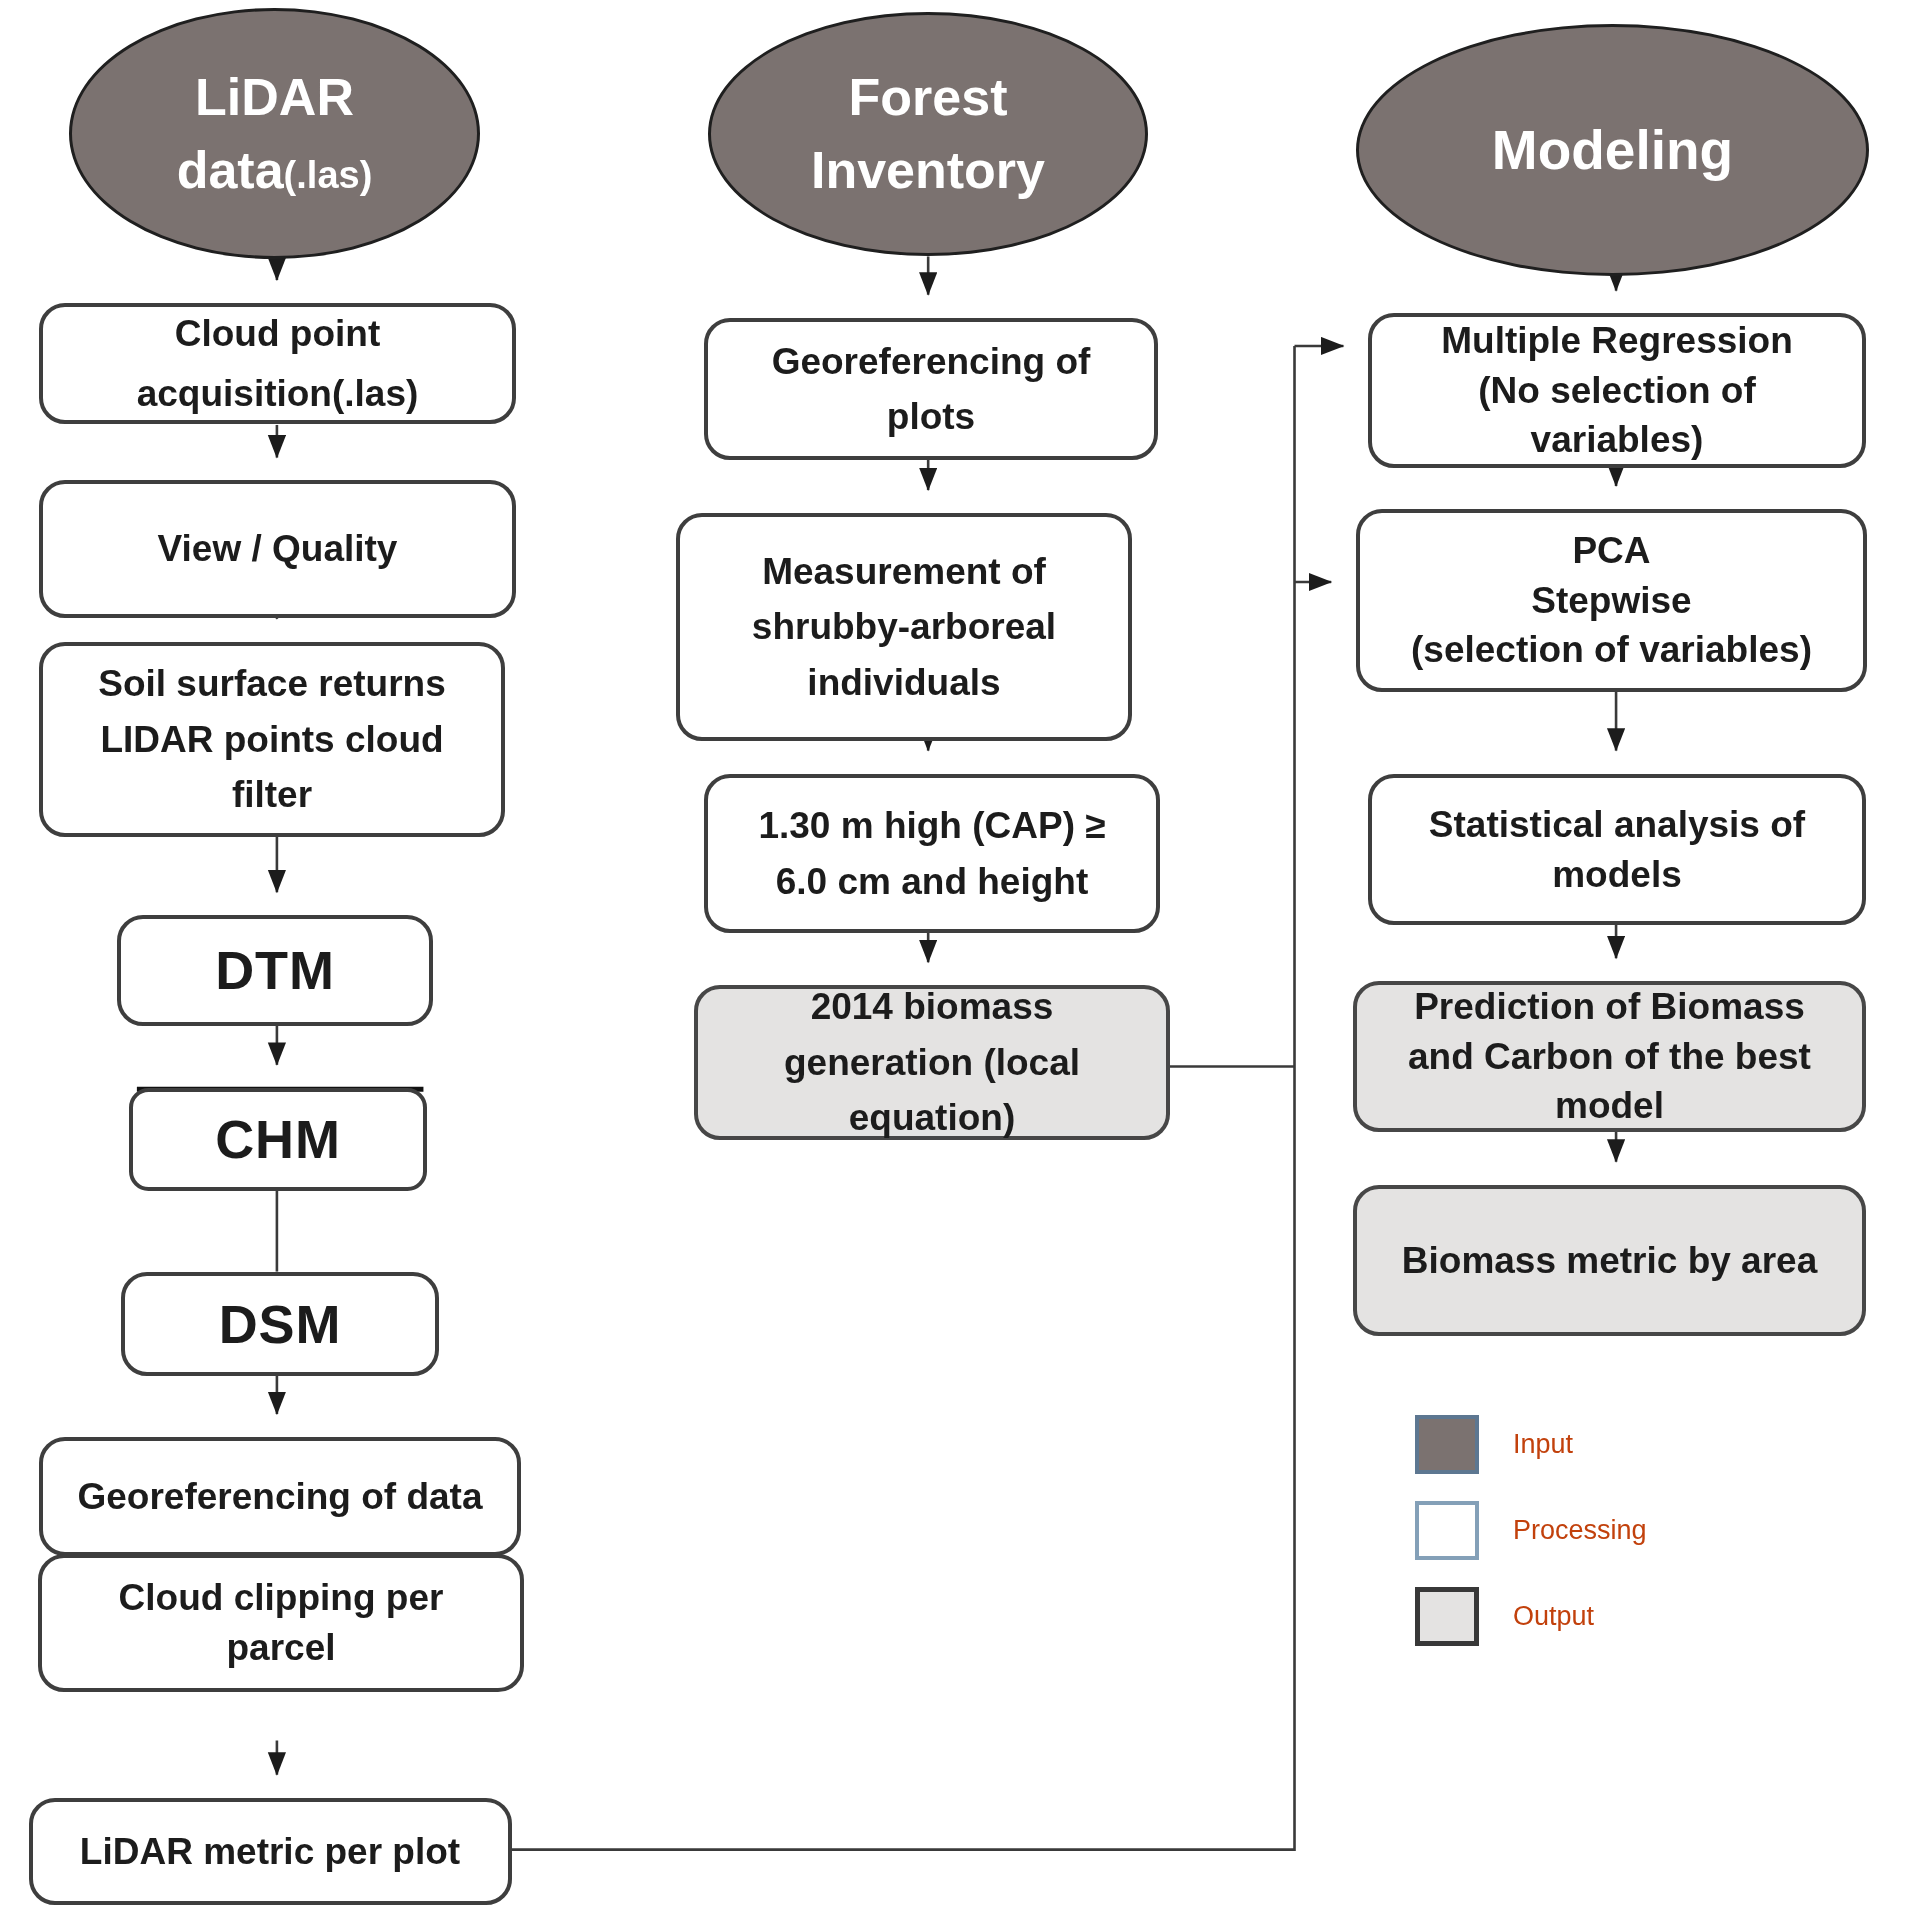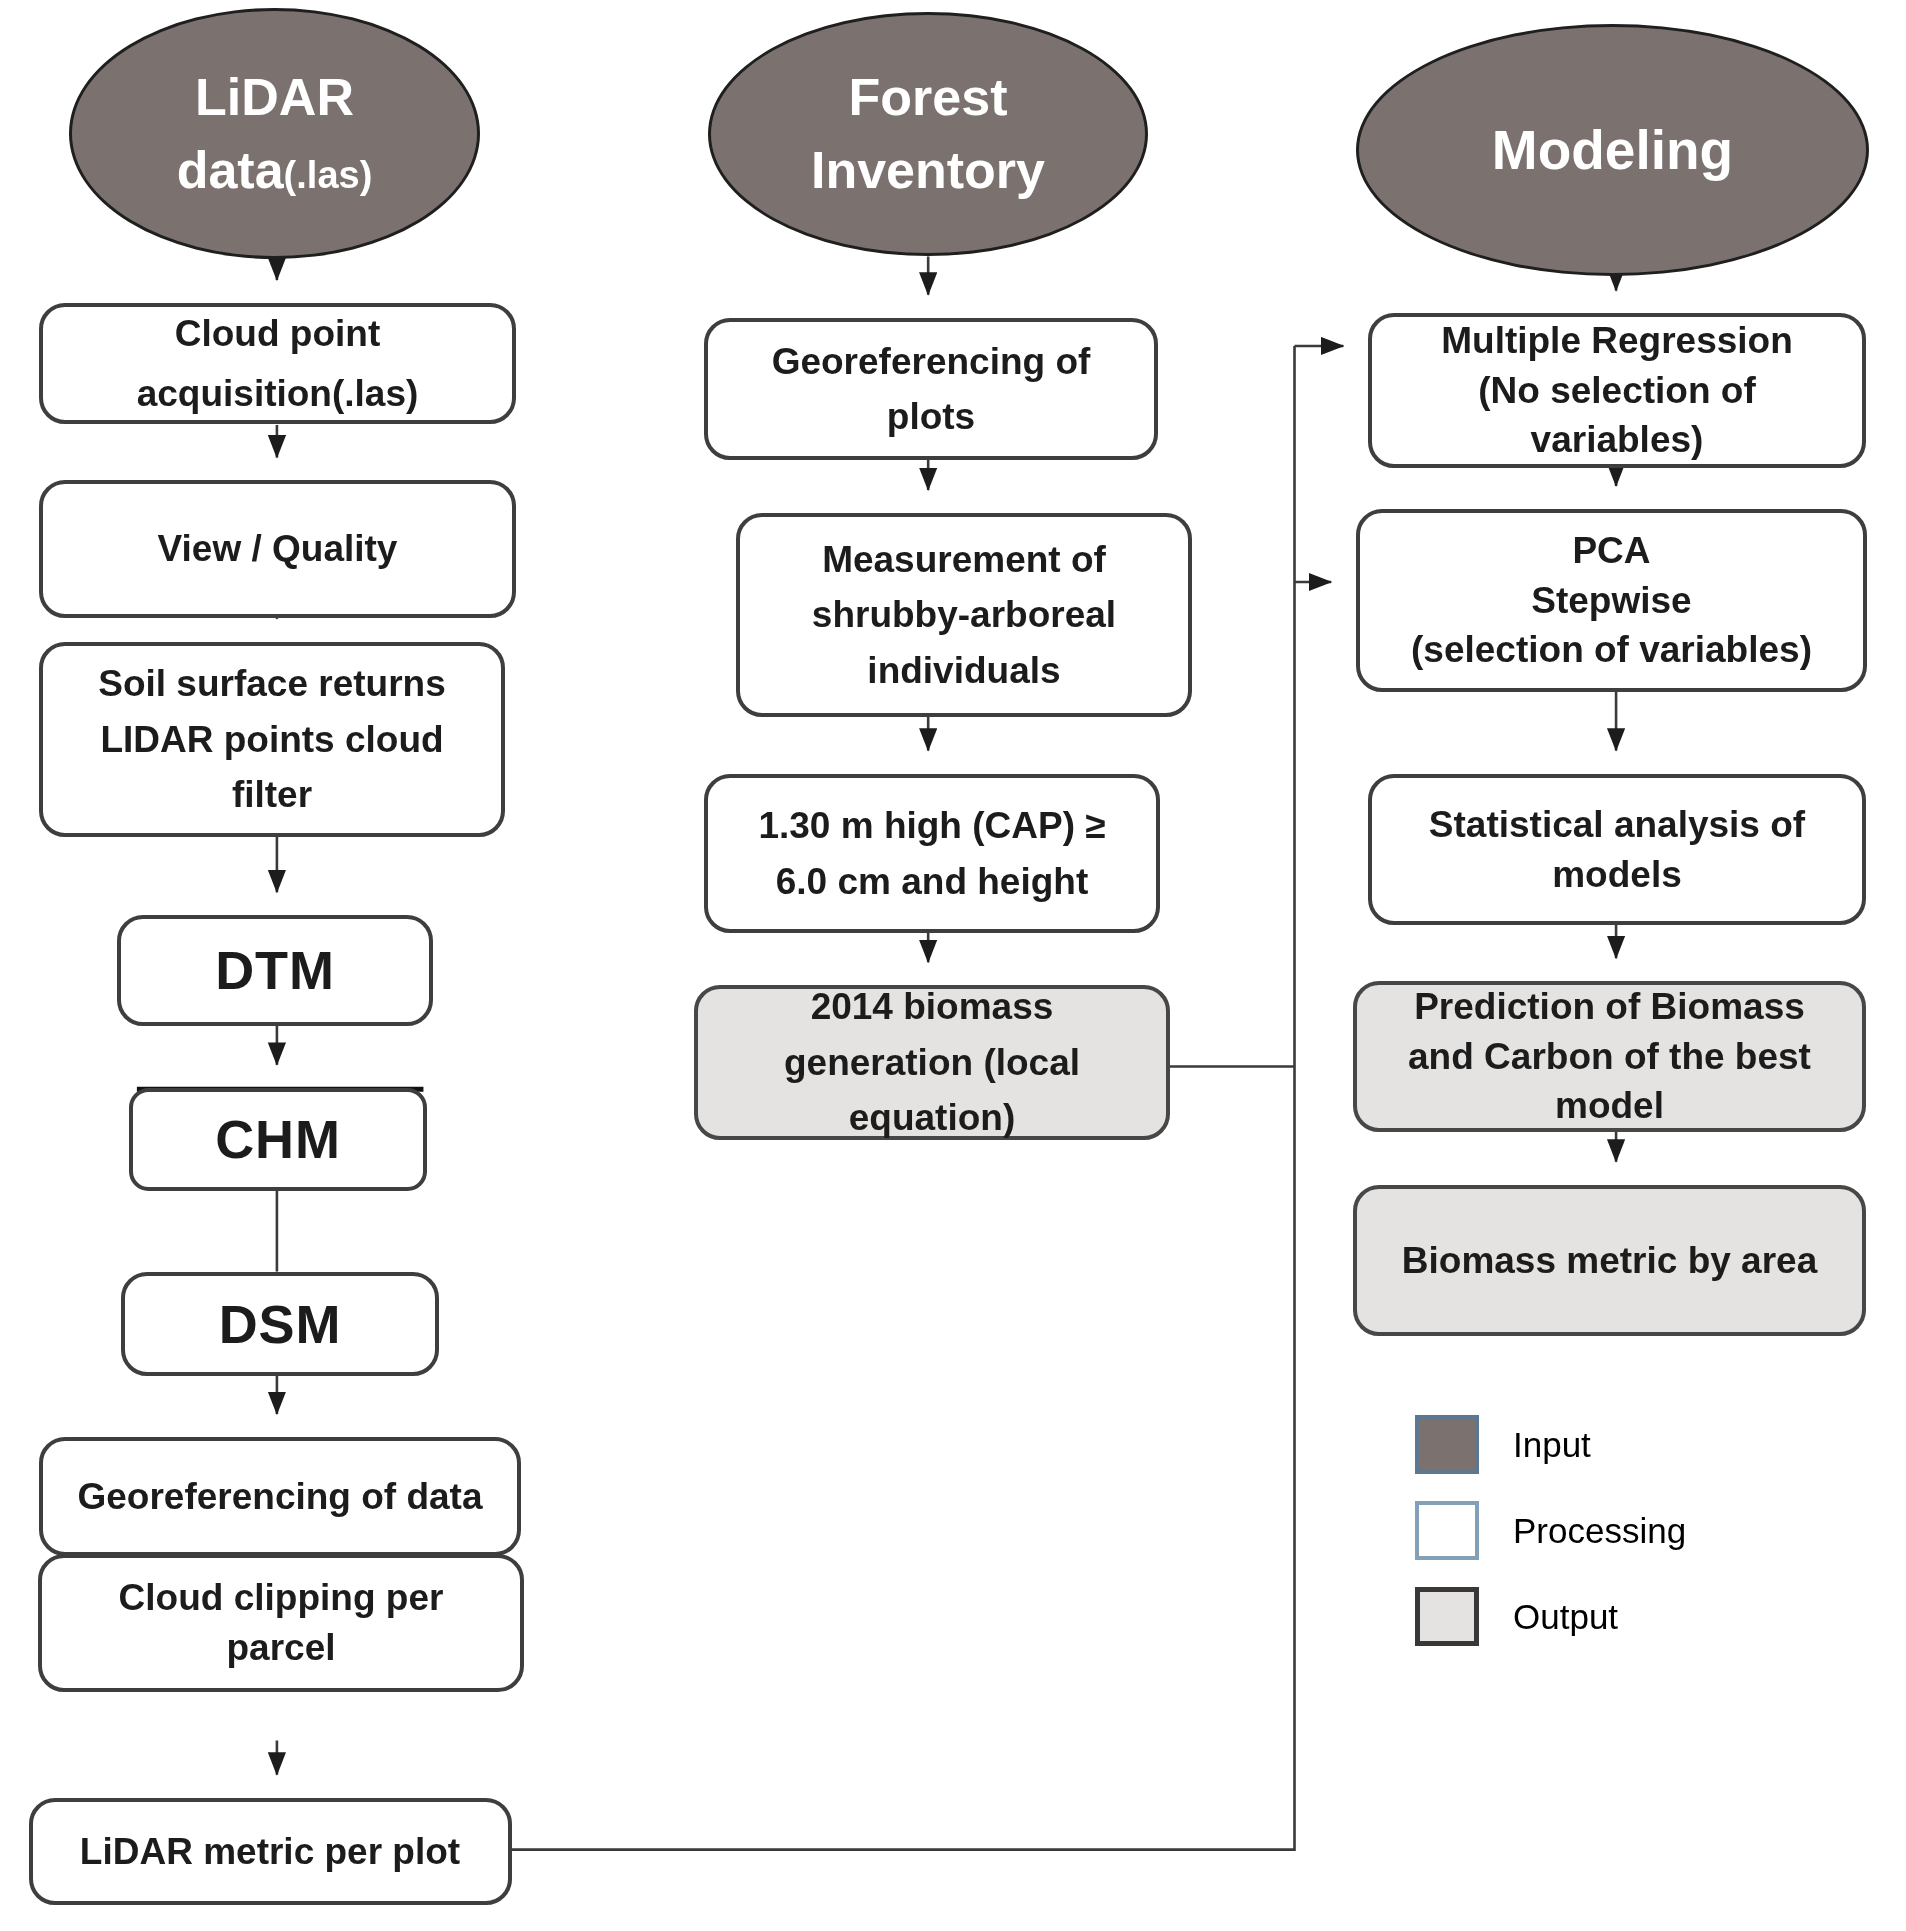--- a/index.html
+++ b/index.html
@@ -34,21 +34,21 @@
   }
   .esub{font-size:38px; font-weight:700;}
   .modeling-txt{font-size:55px;}
   .connector-layer{position:absolute; left:0; top:0; z-index:1;}
   .legend{position:absolute; left:1415px; top:1415px; z-index:2;}
   .legend-row{display:flex; align-items:center; margin-bottom:27px;}
   .legend-swatch{width:64px; height:59px; box-sizing:border-box; margin-right:34px;}
   .legend-swatch.input{background:var(--input-fill); border:4.9px solid var(--legend-input-border);}
   .legend-swatch.processing{background:var(--processing-fill); border:4.9px solid var(--legend-processing-border);}
   .legend-swatch.output{background:var(--output-fill); border:5.7px solid var(--legend-output-border);}
-  .legend-label{font-size:35px; font-weight:400; color:#000000;}
+  .legend-label{font-size:27px; font-weight:400; color:#c2410c;}
 </style>
 </head>
 <body>
 
 <div class="canvas">
 
   <svg class="connector-layer" width="1906" height="1931" viewBox="0 0 2341 2372">
     <defs>
       <marker id="ah" markerWidth="10" markerHeight="8" refX="8.6" refY="3.5" orient="auto" markerUnits="strokeWidth">
         <path d="M0,0 L9,3.5 L0,7 Z" fill="#1c1c1c"></path>
@@ -127,21 +127,21 @@
 parcel</span>
   </div>
   <div class="node processing" style="left:28.5px;top:1798px;width:483px;height:107px">
     <span class="lbl">LiDAR metric per plot</span>
   </div>
 
   <div class="node processing lh-mid" style="left:704px;top:318px;width:454px;height:142px">
     <span class="lbl">Georeferencing of
 plots</span>
   </div>
-  <div class="node processing lh-mid" style="left:736px;top:513px;width:456px;height:204px">
+  <div class="node processing lh-mid" style="left:676px;top:513px;width:456px;height:228px">
     <span class="lbl">Measurement of
 shrubby-arboreal
 individuals</span>
   </div>
   <div class="node processing lh-mid" style="left:704px;top:774px;width:456px;height:159px">
     <span class="lbl">1.30 m high (CAP) ≥
 6.0 cm and height</span>
   </div>
   <div class="node output lh-mid" style="left:694px;top:985px;width:476px;height:155px">
     <span class="lbl">2014 biomass

